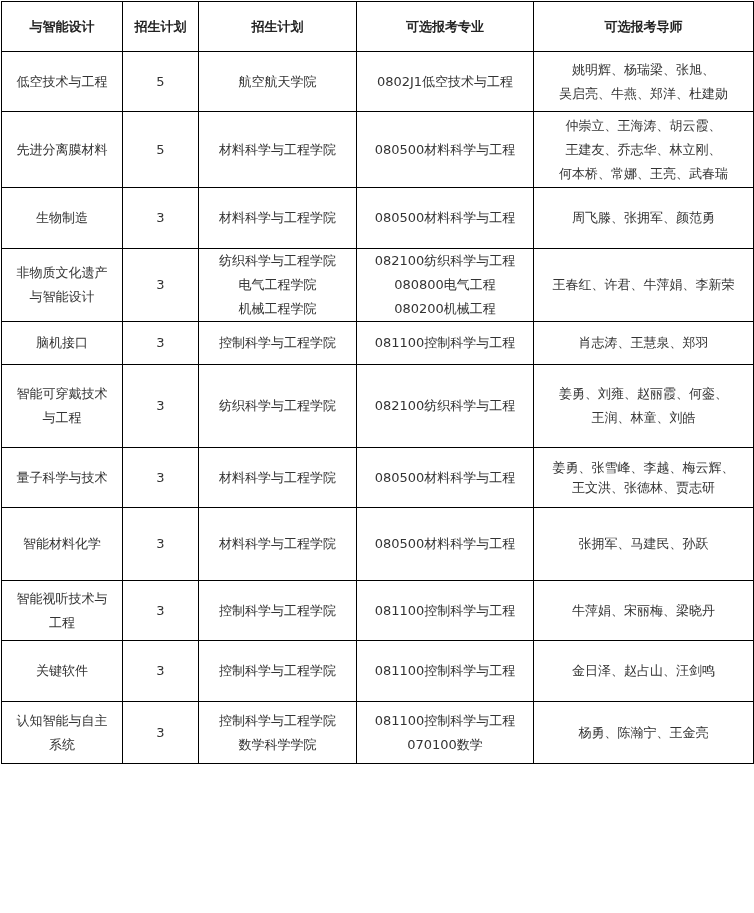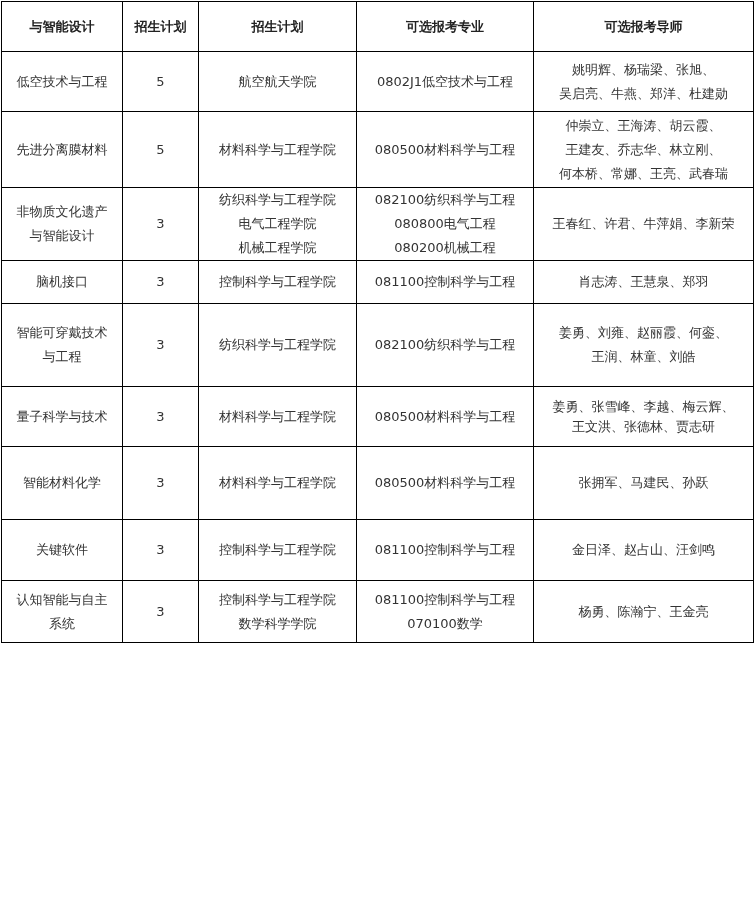--- a/index.html
+++ b/index.html
@@ -78,20 +78,33 @@
           <span class="line">080500材料科学与工程</span>
         </td>
       <td class="tutors">
         <span class="line">仲崇立、王海涛、胡云霞、</span>
         <span class="line">王建友、乔志华、林立刚、</span>
         <span class="line">何本桥、常娜、王亮、武春瑞</span>
       </td>
     </tr>
 
 
+    <tr style="height:61px">
+      <td>生物制造</td>
+      <td>3</td>
+      <td>
+          <span class="line">材料科学与工程学院</span>
+        </td>
+      <td>
+          <span class="line">080500材料科学与工程</span>
+        </td>
+      <td class="tutors">
+        <span class="line">周飞滕、张拥军、颜范勇</span>
+      </td>
+    </tr>
 
     <tr style="height:68px">
       <td class="name2">
         <span class="line">非物质文化遗产</span>
         <span class="line">与智能设计</span>
       </td>
       <td>3</td>
       <td>
         <span class="line">纺织科学与工程学院</span>
         <span class="line">电气工程学院</span>
@@ -162,20 +175,36 @@
           <span class="line">材料科学与工程学院</span>
         </td>
       <td>
           <span class="line">080500材料科学与工程</span>
         </td>
       <td class="tutors">
         <span class="line">张拥军、马建民、孙跃</span>
       </td>
     </tr>
 
+    <tr style="height:60px">
+      <td class="name2">
+        <span class="line">智能视听技术与</span>
+        <span class="line">工程</span>
+      </td>
+      <td>3</td>
+      <td>
+          <span class="line">控制科学与工程学院</span>
+        </td>
+      <td>
+          <span class="line">081100控制科学与工程</span>
+        </td>
+      <td class="tutors">
+        <span class="line">牛萍娟、宋丽梅、梁晓丹</span>
+      </td>
+    </tr>
 
     <tr style="height:61px">
       <td>关键软件</td>
       <td>3</td>
       <td>
           <span class="line">控制科学与工程学院</span>
         </td>
       <td>
           <span class="line">081100控制科学与工程</span>
         </td>

